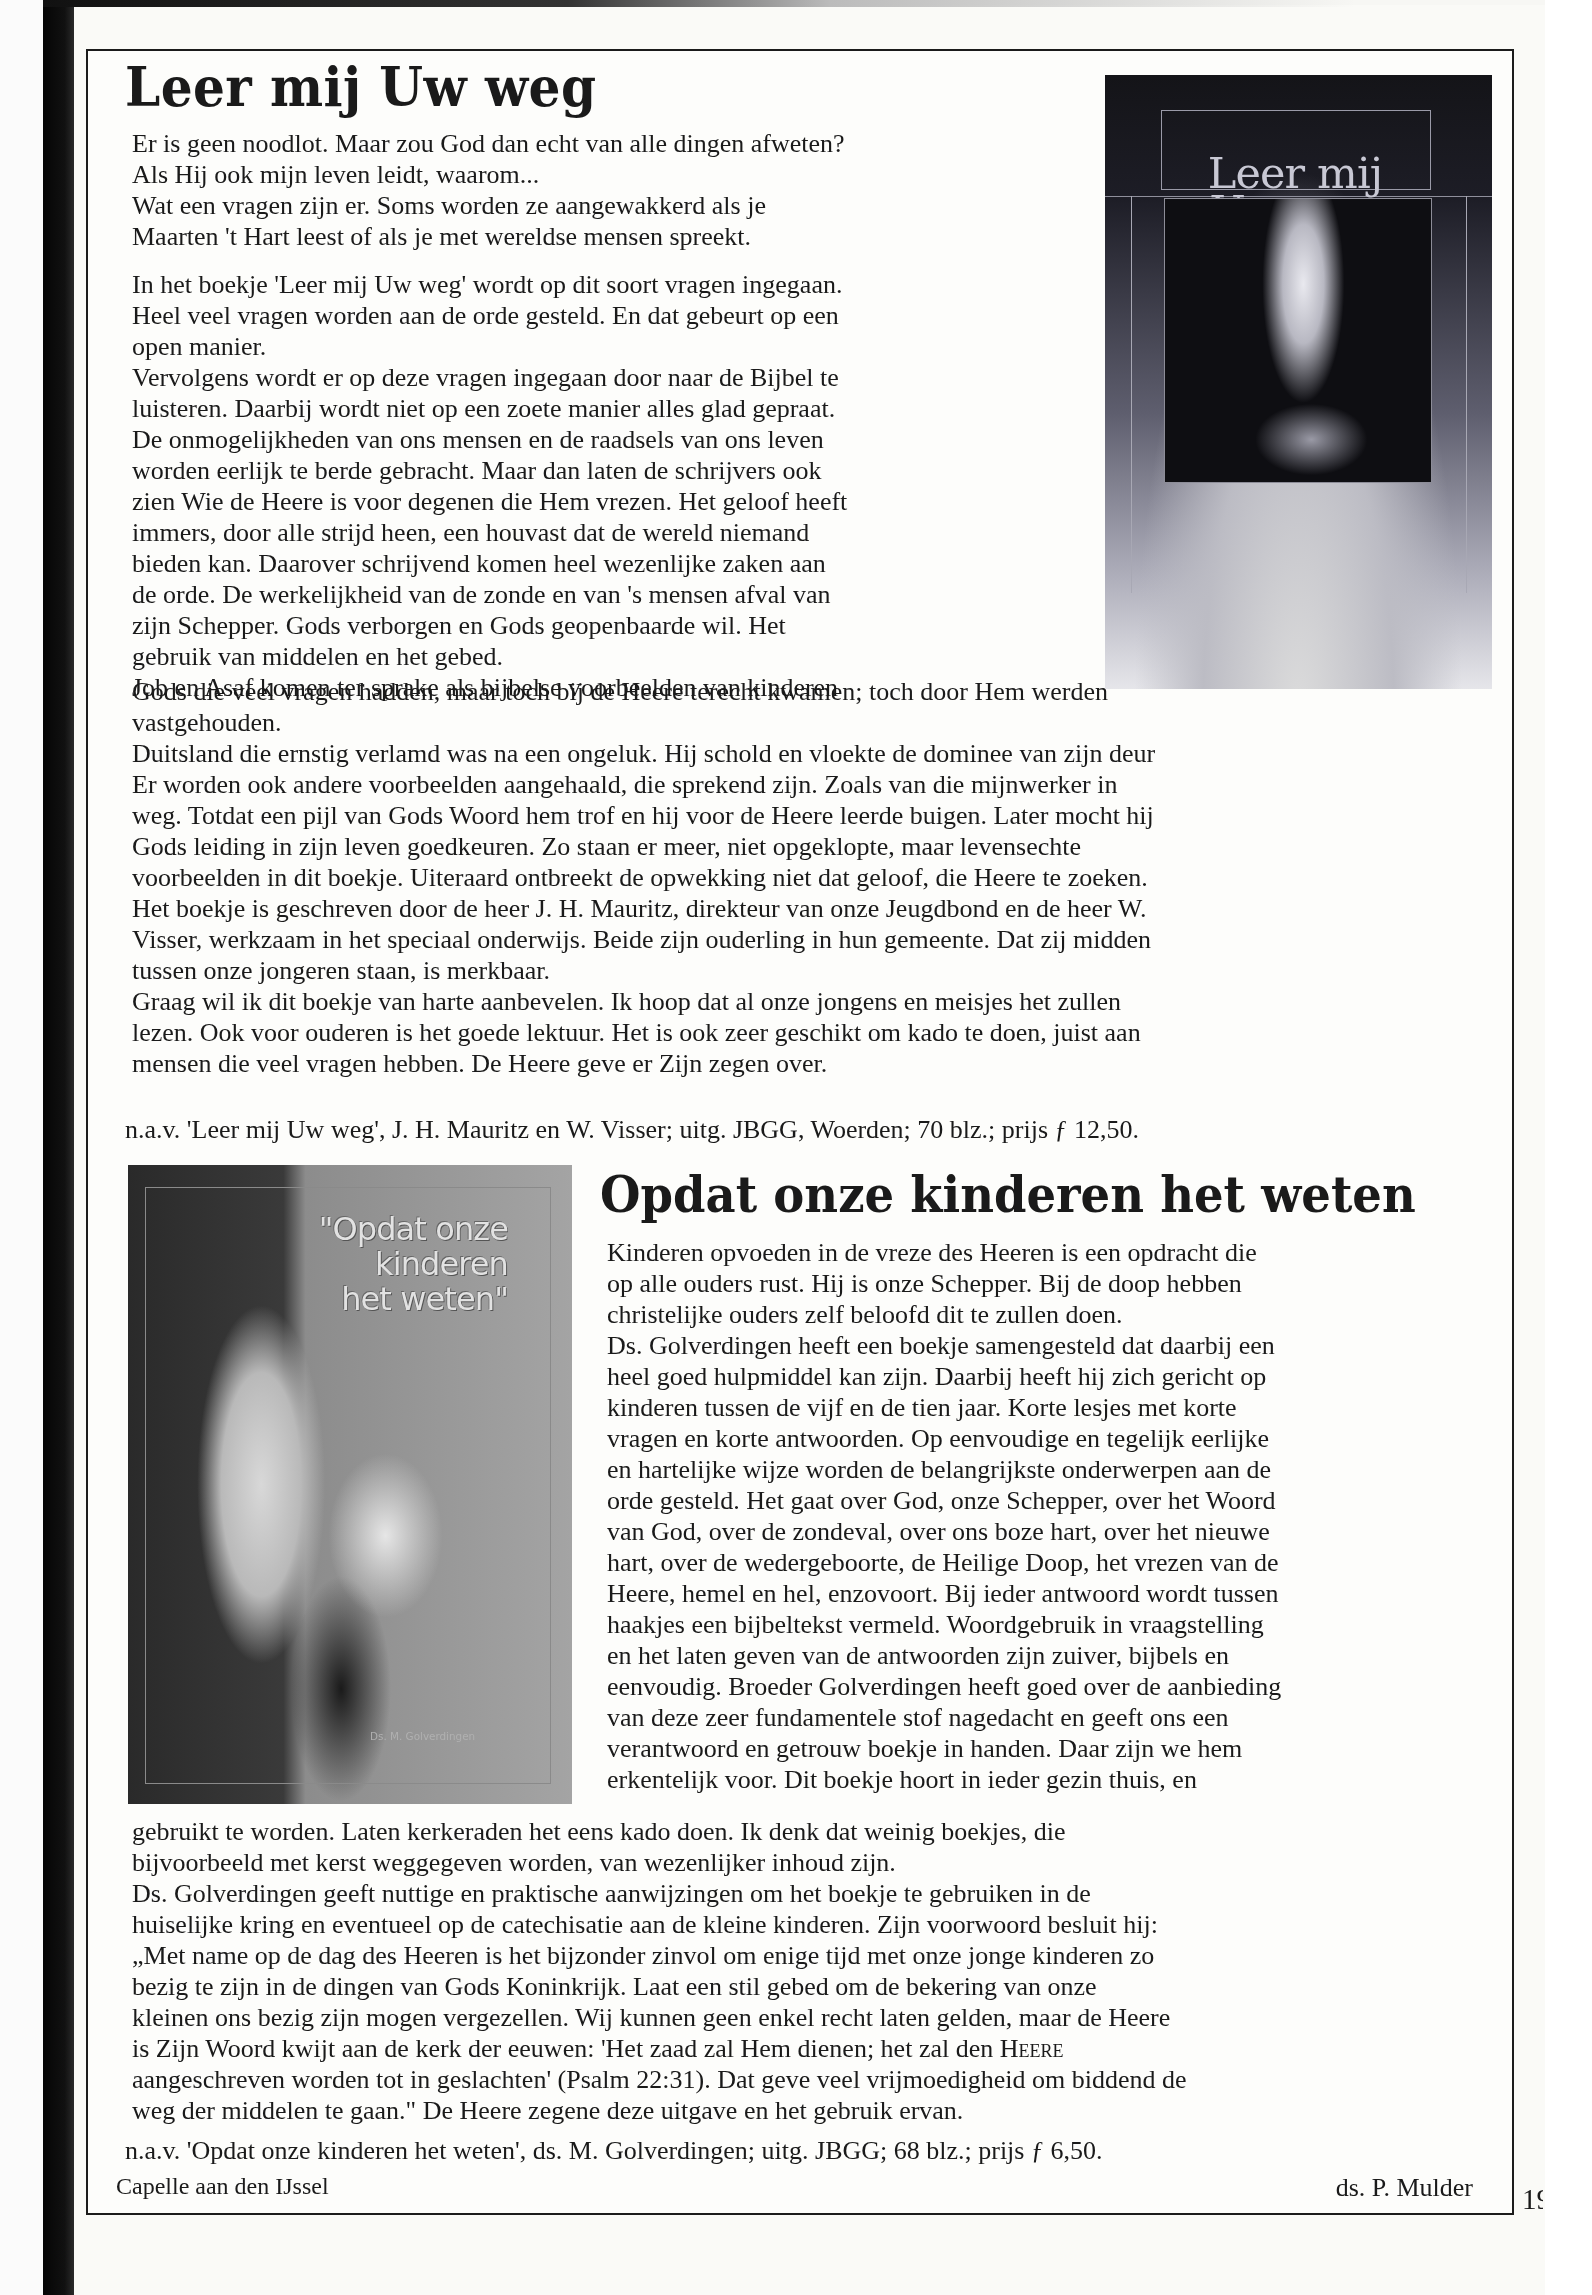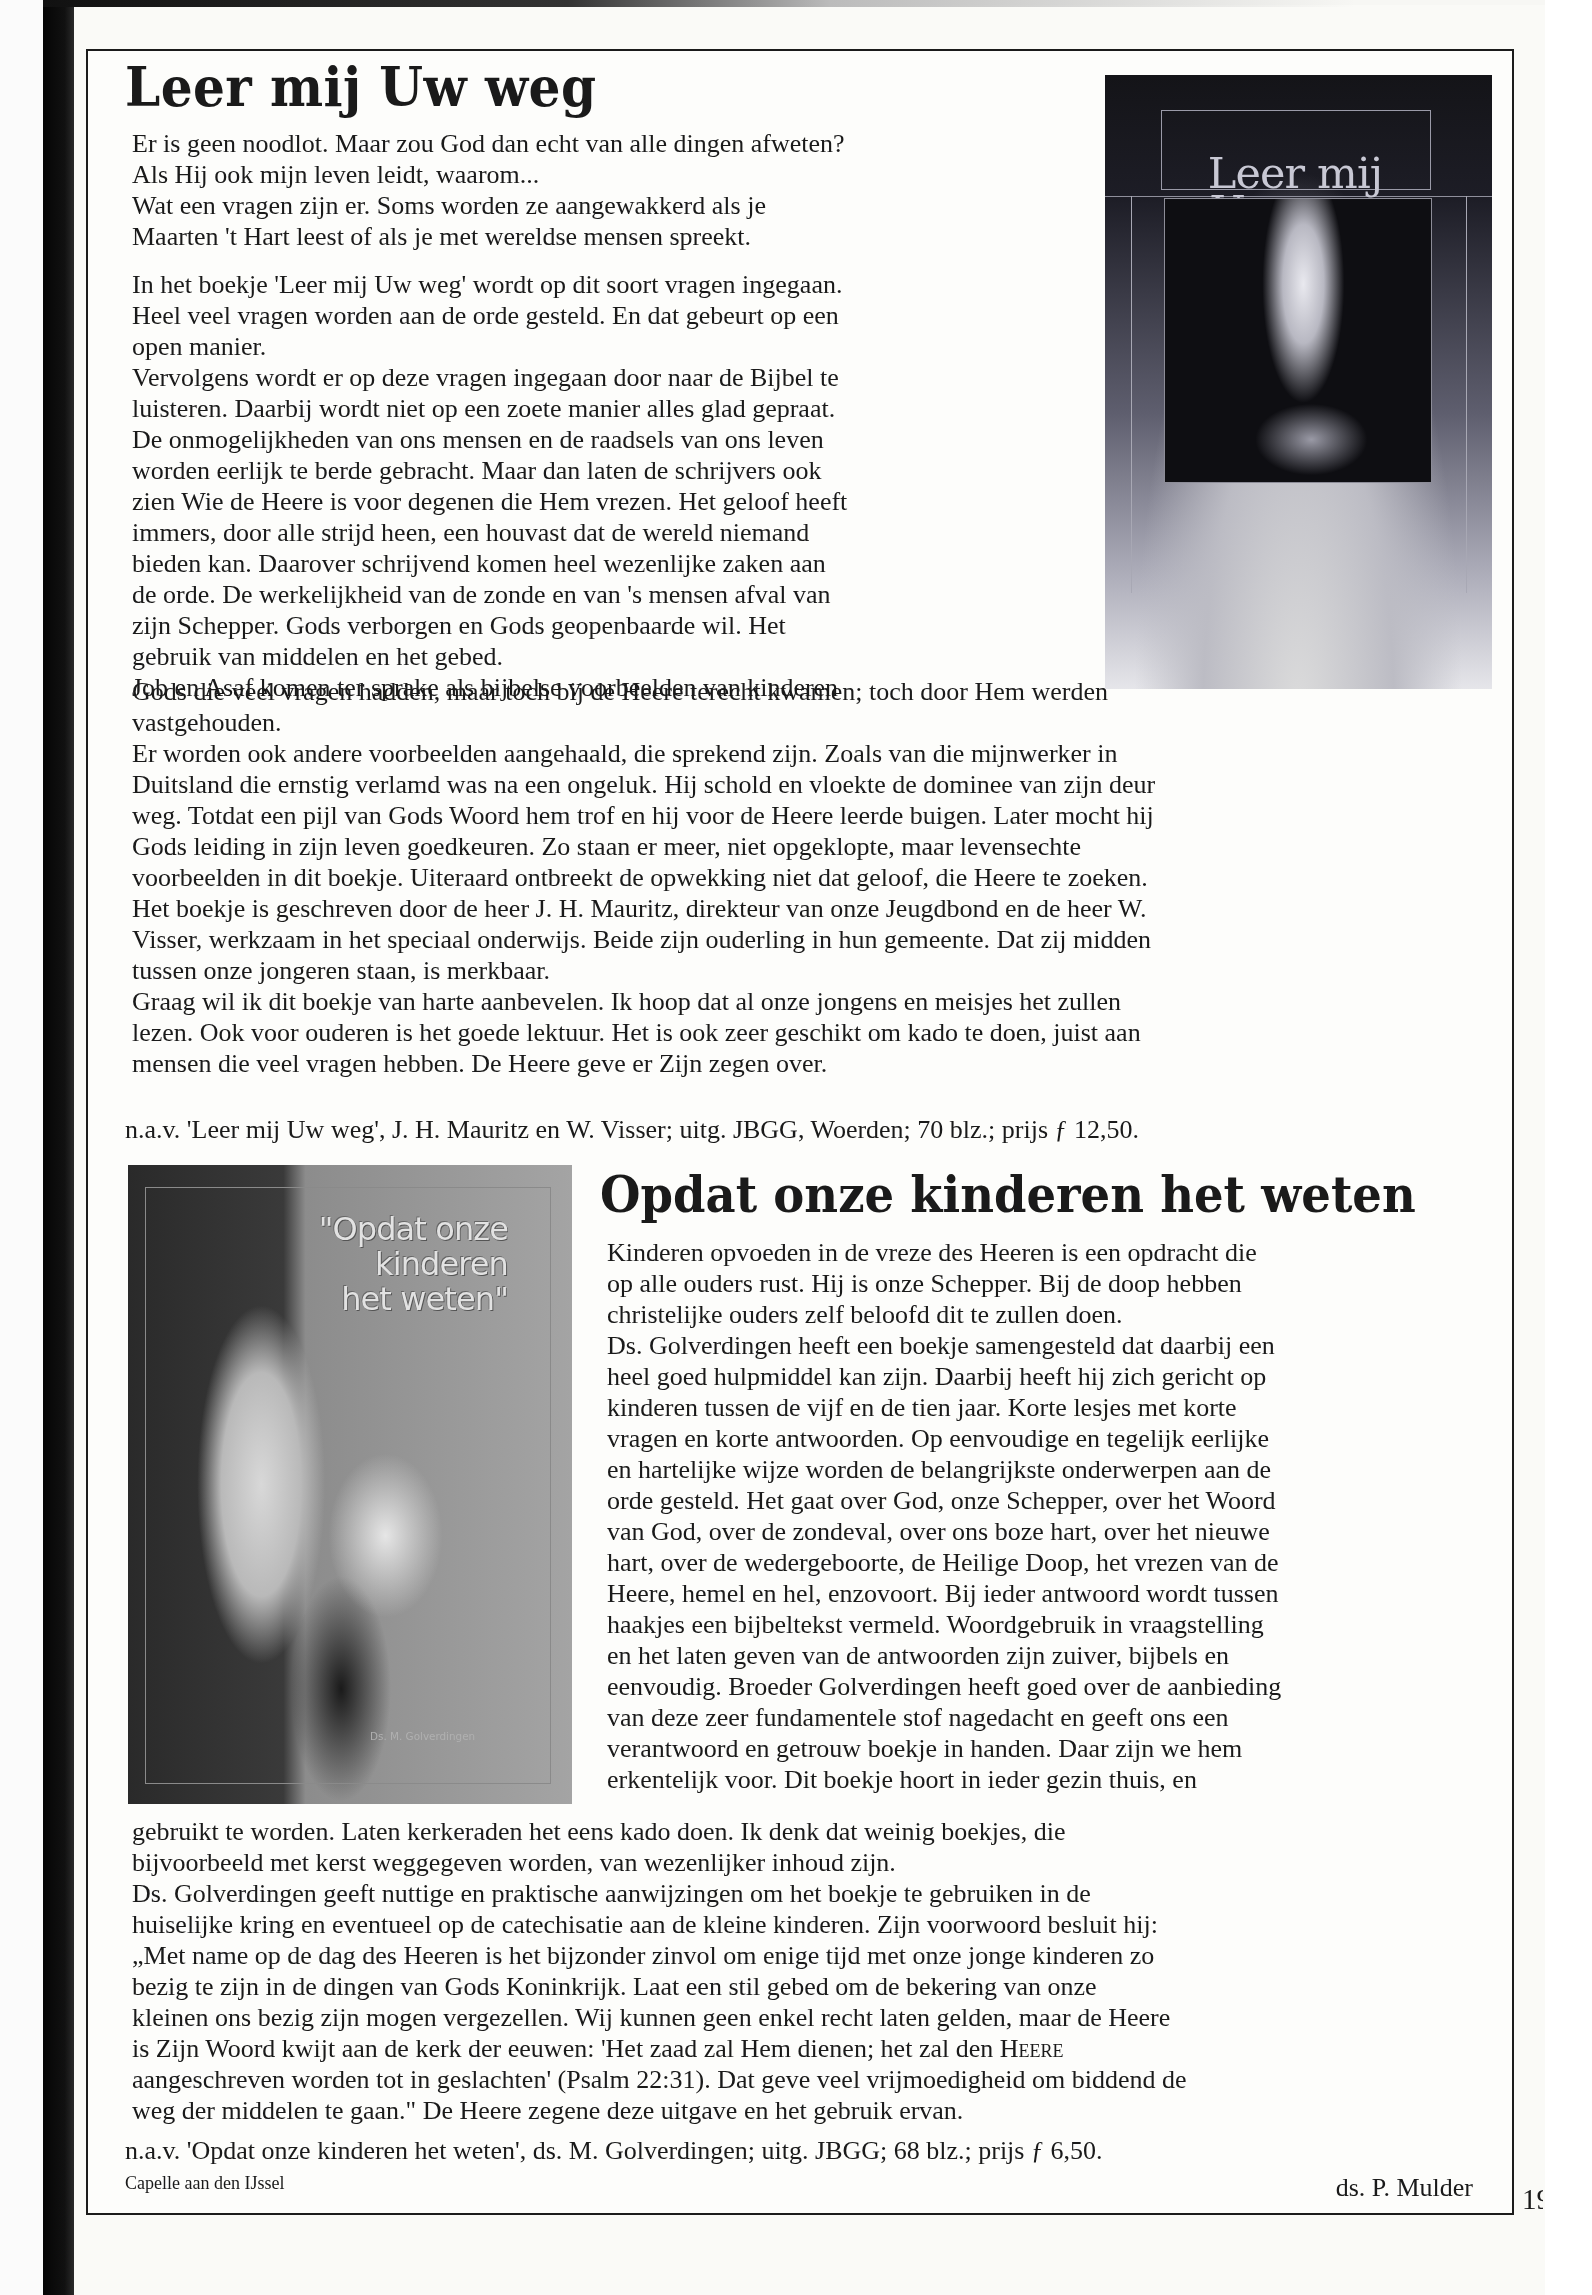--- a/index.html
+++ b/index.html
@@ -58,21 +58,21 @@
     font-family:"DejaVu Sans",sans-serif; font-size:32px; line-height:35px; color:#e2e2e2;
     text-shadow:0.9px 0.9px 0 #555, -0.9px -0.9px 0 #666; letter-spacing:-0.9px; }
   .cover2 .author { position:absolute; left:242px; top:565px; font-family:"DejaVu Sans",sans-serif;
     font-size:10.4px; color:#b0b0b0; }
 
   .title2 { position:absolute; left:600px; top:1165px; font-size:50px; font-weight:bold;
     font-family:"DejaVu Serif",serif; transform:scaleX(0.93); transform-origin:left; white-space:nowrap; }
   .b4 { left:600px; top:1237px; width:897px; }
   .b5 { left:125px; top:1816px; width:1381px; }
   .cite2 { left:125px; top:2136px; }
-  .sig-left { position:absolute; left:125px; top:2173px; font-size:18px; }
+  .sig-left { position:absolute; left:116px; top:2173px; font-size:24px; }
   .sig-right { position:absolute; right:119px; top:2173px; font-size:26px; }
   .pagenum { position:absolute; left:1522px; top:2183px; font-size:29px; width:21px; overflow:hidden; }
   .sc { font-variant:small-caps;text-align:right; }
 </style>
 </head>
 <body>
 
 <div class="outer-white"></div>
 <div class="page"></div>
 <div class="binding"></div>
@@ -103,22 +103,22 @@
   <span class="l">bieden kan. Daarover schrijvend komen heel wezenlijke zaken aan</span>
   <span class="l">de orde. De werkelijkheid van de zonde en van 's mensen afval van</span>
   <span class="l">zijn Schepper. Gods verborgen en Gods geopenbaarde wil. Het</span>
   <span class="l">gebruik van middelen en het gebed.</span>
   <span class="l">Job en Asaf komen ter sprake als bijbelse voorbeelden van kinderen</span>
 </div>
 
 <div class="body b3">
   <span class="l">Gods die veel vragen hadden, maar toch bij de Heere terecht kwamen; toch door Hem werden</span>
   <span class="l">vastgehouden.</span>
+  <span class="l">Duitsland die ernstig verlamd was na een ongeluk. Hij schold en vloekte de dominee van zijn deur</span>
   <span class="l">Er worden ook andere voorbeelden aangehaald, die sprekend zijn. Zoals van die mijnwerker in</span>
-  <span class="l">Duitsland die ernstig verlamd was na een ongeluk. Hij schold en vloekte de dominee van zijn deur</span>
   <span class="l">weg. Totdat een pijl van Gods Woord hem trof en hij voor de Heere leerde buigen. Later mocht hij</span>
   <span class="l">Gods leiding in zijn leven goedkeuren. Zo staan er meer, niet opgeklopte, maar levensechte</span>
   <span class="l">voorbeelden in dit boekje. Uiteraard ontbreekt de opwekking niet dat geloof, die Heere te zoeken.</span>
   <span class="l">Het boekje is geschreven door de heer J. H. Mauritz, direkteur van onze Jeugdbond en de heer W.</span>
   <span class="l">Visser, werkzaam in het speciaal onderwijs. Beide zijn ouderling in hun gemeente. Dat zij midden</span>
   <span class="l">tussen onze jongeren staan, is merkbaar.</span>
   <span class="l">Graag wil ik dit boekje van harte aanbevelen. Ik hoop dat al onze jongens en meisjes het zullen</span>
   <span class="l">lezen. Ook voor ouderen is het goede lektuur. Het is ook zeer geschikt om kado te doen, juist aan</span>
   <span class="l">mensen die veel vragen hebben. De Heere geve er Zijn zegen over.</span>
 </div>

